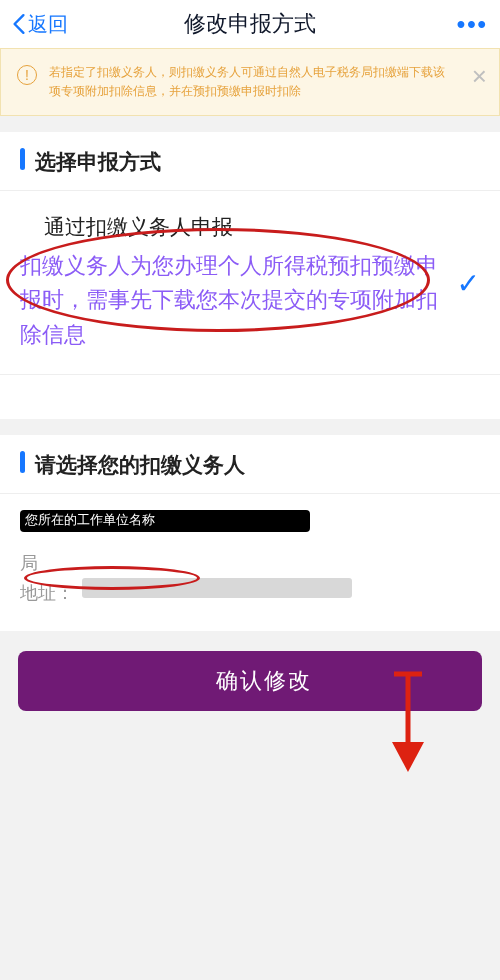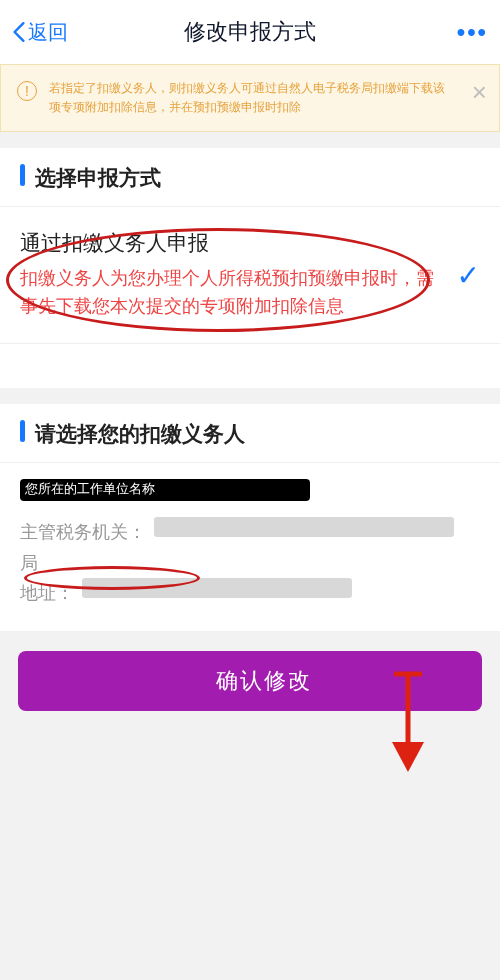--- a/index.html
+++ b/index.html
@@ -5,21 +5,21 @@
     * { margin: 0; padding: 0; box-sizing: border-box; }
     body {
       width: 500px;
       height: 980px;
       background: #f2f2f2;
       font-family: -apple-system, "PingFang SC", "Helvetica Neue", sans-serif;
       position: relative;
       overflow: hidden;
     }
     .header {
-      height: 64px;
+      height: 48px;
       background: #fff;
       display: flex;
       align-items: center;
       justify-content: space-between;
       padding: 0 12px;
       position: relative;
     }
     .back-btn {
       display: flex;
       align-items: center;
@@ -101,24 +101,25 @@
       padding: 22px 56px 22px 20px;
       border-bottom: 1px solid #eee;
       position: relative;
       background: #fff;
     }
     .option:last-child { border-bottom: none; }
     .option-title {
       font-size: 21px;
       color: #222;
       margin-bottom: 8px;
+      margin-left: 24px;
     }
     .option-desc {
-      font-size: 18px;
-      color: #ef4444;
+      font-size: 22px;
+      color: #8b5cf6;
       line-height: 1.55;
     }
     .option-check {
       position: absolute;
       right: 20px;
       top: 50%;
       transform: translateY(-50%);
       color: #1677ff;
       font-size: 28px;
     }
@@ -153,21 +154,21 @@
       height: 20px;
       border-radius: 3px;
       vertical-align: middle;
       margin-left: 8px;
     }
     .confirm-bar {
       padding: 20px 18px 24px 18px;
       background: #f2f2f2;
     }
     .confirm-btn {
-      background: #a21caf;
+      background: #701a75;
       color: #fff;
       height: 60px;
       border-radius: 8px;
       display: flex;
       align-items: center;
       justify-content: center;
       font-size: 22px;
       letter-spacing: 2px;
       padding-left: 28px;
     }
@@ -234,24 +235,20 @@
 
 <div class="gap"></div>
 
 <div class="section-header">
   <span>请选择您的扣缴义务人</span>
 </div>
 <div class="employer-section">
   <div class="employer-body">
     <div class="employer-name">
       <span class="employer-name-label">您所在的工作单位名称</span>
-    </div>
-    <div class="employer-row">
-      <span class="employer-label">主管税务机关：</span>
-      <span class="redact-gray" style="width:300px;"></span>
     </div>
     <div class="employer-row">
       <span>局</span>
     </div>
     <div class="employer-row">
       <span class="employer-label">地址：</span>
       <span class="redact-gray" style="width:270px;"></span>
     </div>
   </div>
 </div>

